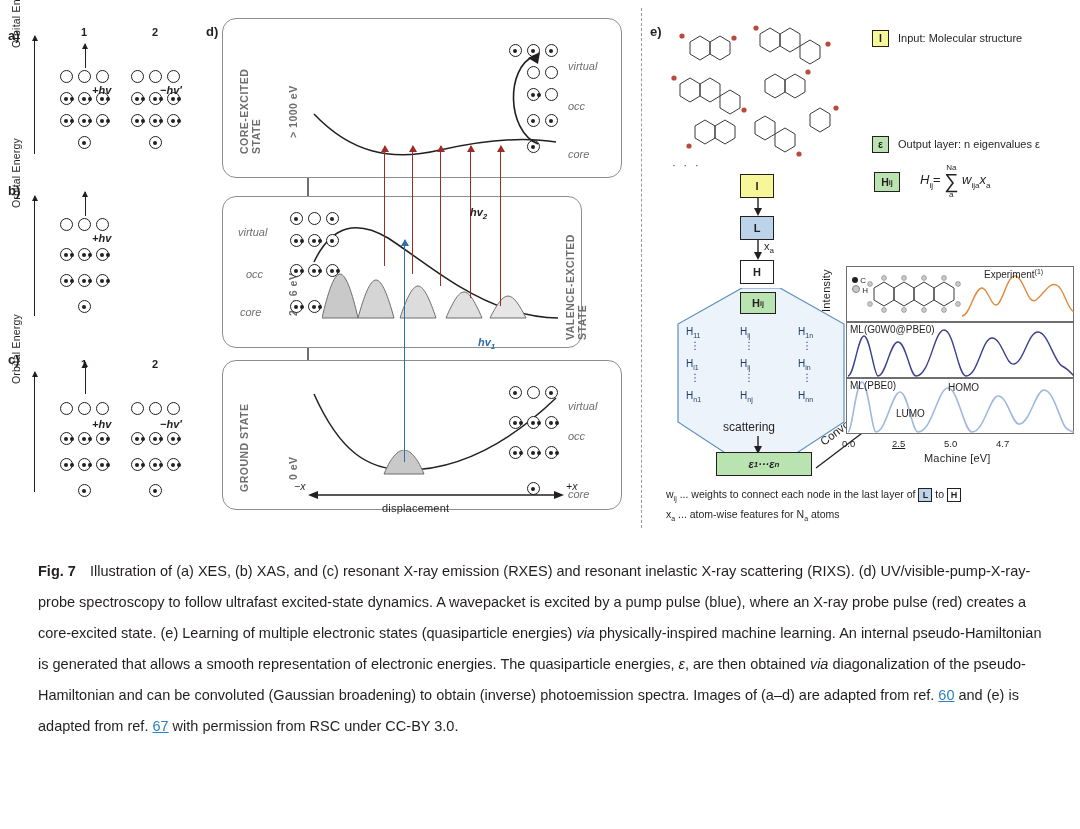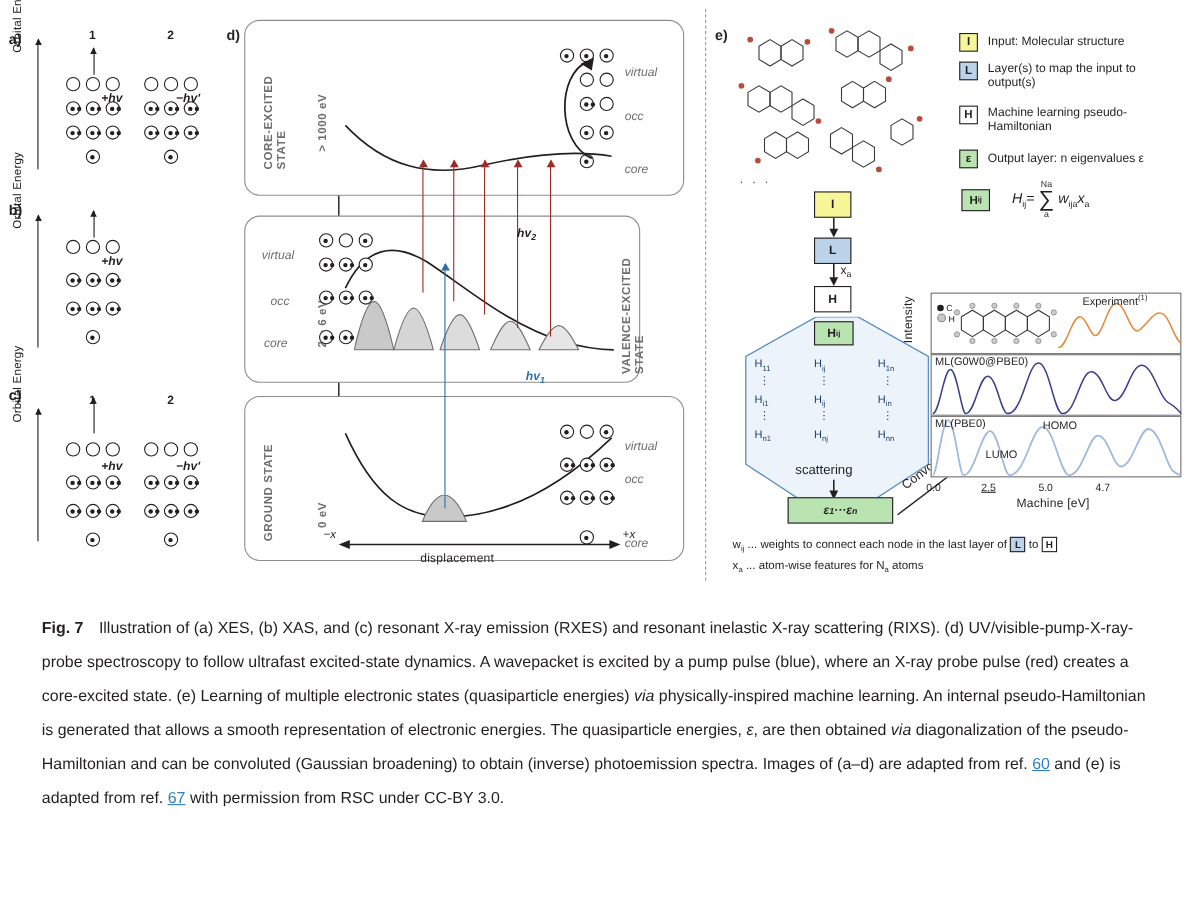--- a/index.html
+++ b/index.html
@@ -525,28 +525,20 @@
       <circle cx="139" cy="140" r="2.6"></circle>
         <circle cx="176" cy="94" r="2.6"></circle>
     </g>
   </svg>
   <div style="position:absolute; left:672px; top:158px; font-size:12px; letter-spacing:2px; color:#555;">· · ·</div>
 
   <div class="legend-row" style="left:872px; top:30px; width:200px;">
     <span class="chip chip-I">I</span>
     <span style="display:inline-block; width:160px; vertical-align:middle; margin-left:6px;">Input: Molecular structure</span>
   </div>
-  <div class="legend-row" style="left:872px; top:56px; width:200px;">
-    <span class="chip chip-L" style="vertical-align:top;">L</span>
-    <span style="display:inline-block; width:160px; vertical-align:top; margin-left:6px;">Layer(s) to map the input to output(s)</span>
-  </div>
-  <div class="legend-row" style="left:872px; top:96px; width:200px;">
-    <span class="chip chip-H" style="vertical-align:top;">H</span>
-    <span style="display:inline-block; width:160px; vertical-align:top; margin-left:6px;">Machine learning pseudo-Hamiltonian</span>
-  </div>
   <div class="legend-row" style="left:872px; top:136px; width:200px;">
     <span class="chip chip-E">ε</span>
     <span style="display:inline-block; width:160px; vertical-align:middle; margin-left:6px;">Output layer: n eigenvalues ε</span>
   </div>
 
   <div class="chip chip-Hij" style="position:absolute; left:874px; top:172px; width:26px; height:20px;">H<sub style="font-size:7px;">ij</sub></div>
   <div style="position:absolute; left:920px; top:162px; font-size:13px;">
     <span style="font-style:italic;">H</span><sub style="font-size:8px;">ij</sub>=
     <span style="display:inline-block; text-align:center; vertical-align:middle; line-height:11px;">
       <span style="font-size:8px; display:block;">Na</span>

